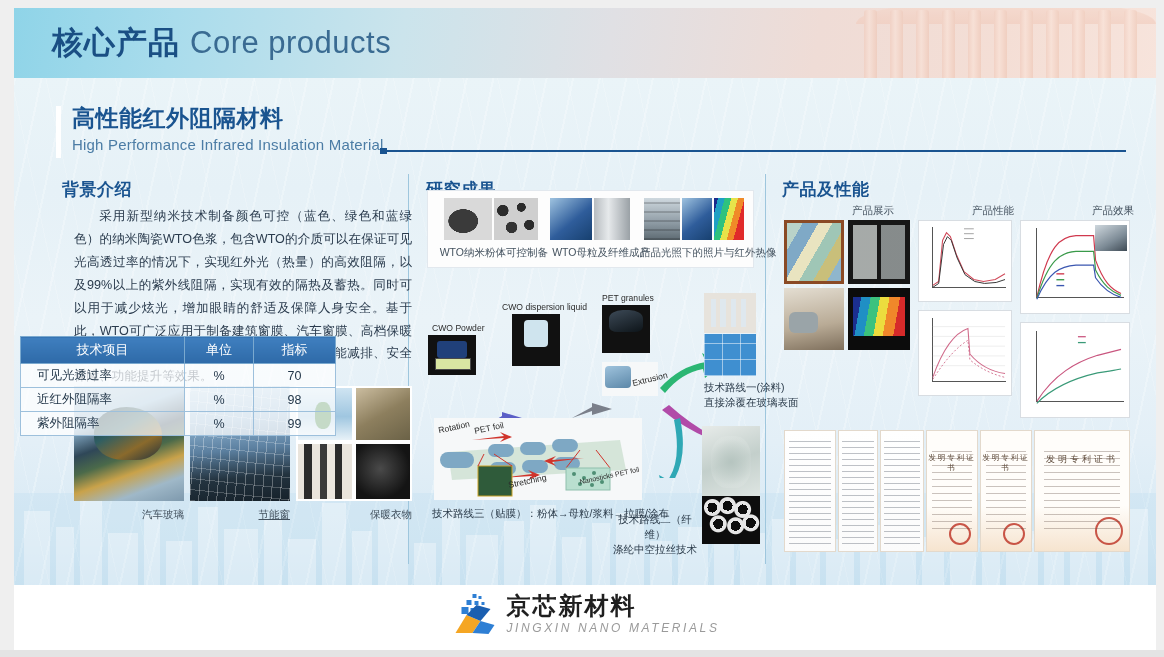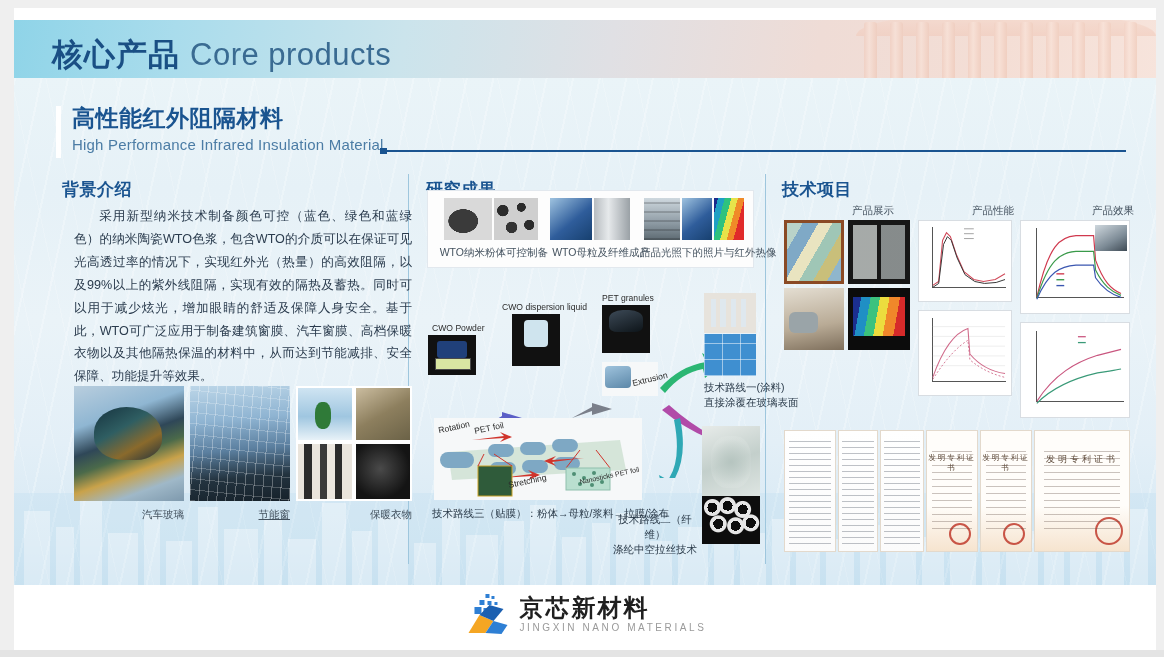--- a/index.html
+++ b/index.html
@@ -16,21 +16,21 @@
     overflow: hidden;
   }
   
   .edge-left { position:absolute; left:0; top:0; width:14px; height:657px; background:#efefef; z-index:40;}
   .edge-right{ position:absolute; right:0; top:0; width:8px;  height:657px; background:#efefef; z-index:40;}
   .edge-top  { position:absolute; left:0; top:0; width:1164px; height:8px; background:#efefef; z-index:40;}
   .edge-bottom{position:absolute; left:0; bottom:0; width:1164px; height:7px; background:#e4e4e4; z-index:40;}
 
   
   #header {
-    position:absolute; left:14px; top:20px; width:1142px; height:84px;
+    position:absolute; left:14px; top:8px; width:1142px; height:84px;
     background: linear-gradient(100deg,#8fd4e8 0%, #a9dcec 14%, #cbe4ec 34%, #e0e0e4 52%, #efdcd6 70%, #f4ded5 86%, #f7e4dc 100%);
     overflow:hidden;
   }
   #header .columns {
     position:absolute; right:0; top:-6px; width:300px; height:86px;
     opacity:.55;
   }
   #header .col {
     position:absolute; top:8px; width:13px; height:78px;
     background:linear-gradient(90deg,#f0c8b8,#fbe3d8 40%,#eec3b0);
@@ -218,21 +218,21 @@
   #footer {
     position:absolute; left:14px; top:585px; width:1142px; height:65px; background:#ffffff;
   }
   #logo-wrap{
     position:absolute; left:50%; top:8px; transform:translateX(-50%);
     display:flex; align-items:center; gap:10px;
   }
   #logo-mark{ width:46px; height:42px; position:relative; }
   #logo-text{ display:flex; flex-direction:column; }
   #logo-cn{ font-size:24px; font-weight:700; color:#1f1f1f; letter-spacing:2px; line-height:1.05;}
-  #logo-en{ font-size:10px; color:#9a9a9a; letter-spacing:2.6px; margin-top:2px;}
+  #logo-en{ font-size:12px; color:#9a9a9a; letter-spacing:2.6px; margin-top:2px;font-style:italic;}
 </style>
 </head>
 <body>
 
 <div id="slide">
 
   <div id="header">
     <div class="columns">
       <div class="arch"></div>
       <div class="col" style="left:8px"></div>
@@ -410,21 +410,21 @@
         </svg>
       </div>
       <div class="dlabel" style="left:424px; top:344px; transform:rotate(-12deg);">Rotation</div>
       <div class="dlabel" style="left:460px; top:345px; transform:rotate(-12deg);">PET foil</div>
       <div class="dlabel" style="left:494px; top:398px; transform:rotate(-12deg);">Stretching</div>
       <div class="dlabel" style="left:565px; top:394px; transform:rotate(-12deg); font-size:7px;">Nanosticks PET foil</div>
 
       <div class="dlabel-cn" style="left:418px; top:428px;">技术路线三（贴膜）：粉体→母粒/浆料→拉膜/涂布</div>
     </div>
 
-    <div class="col-title" style="left:768px; top:100px;">技术项目</div>
+    <div class="col-title" style="left:768px; top:100px;">产品及性能</div>
 
     <div class="caption" style="left:770px; top:126px; width:110px;">产品展示</div>
     <div class="caption" style="left:890px; top:126px; width:110px;">产品性能</div>
     <div class="caption" style="left:1010px; top:126px; width:110px;font-family:Liberation Mono, monospace;">产品效果</div>
 
     <div class="rthumb t-glass" style="left:770px; top:142px; width:60px; height:64px;"></div>
     <div class="rthumb t-bags" style="left:834px; top:142px; width:62px; height:64px;"></div>
     <div class="rthumb t-room" style="left:770px; top:210px; width:60px; height:62px;"></div>
     <div class="rthumb t-ircam" style="left:834px; top:210px; width:62px; height:62px;"></div>
 
@@ -478,20 +478,46 @@
       <svg viewBox="0 0 110 96" style="position:absolute;inset:0;width:100%;height:100%;">
         <path d="M16,80 C34,52 56,40 78,33 C90,30 98,28 102,27" fill="none" stroke="#c9567f" stroke-width="1.2"></path>
         <path d="M16,82 C34,64 56,56 78,51 C90,49 98,48 102,47" fill="none" stroke="#3a9a78" stroke-width="1.2"></path>
         <g stroke-width="1.3">
           <line x1="58" y1="14" x2="66" y2="14" stroke="#c9567f"></line>
           <line x1="58" y1="20" x2="66" y2="20" stroke="#3a9a78"></line>
         </g>
       </svg>
     </div>
 
+    <table id="spec-table">
+      <thead>
+        <tr>
+          <th style="width:52%">技术项目</th>
+          <th style="width:22%">单位</th>
+          <th style="width:26%">指标</th>
+        </tr>
+      </thead>
+      <tbody>
+        <tr>
+          <td class="item">可见光透过率</td>
+          <td>%</td>
+          <td>70</td>
+        </tr>
+        <tr>
+          <td class="item">近红外阻隔率</td>
+          <td>%</td>
+          <td>98</td>
+        </tr>
+        <tr>
+          <td class="item">紫外阻隔率</td>
+          <td>%</td>
+          <td>99</td>
+        </tr>
+      </tbody>
+    </table>
 
     <div>
       <div class="cert cert-a" style="left:770px; top:352px; width:52px; height:122px;"></div>
       <div class="cert cert-a" style="left:824px; top:352px; width:40px; height:122px;"></div>
       <div class="cert cert-a" style="left:866px; top:352px; width:44px; height:122px;"></div>
       <div class="cert cert-p" style="left:912px; top:352px; width:52px; height:122px;">
         <div class="cert-title">发明专利证书</div>
         <div class="seal"></div>
       </div>
       <div class="cert cert-p" style="left:966px; top:352px; width:52px; height:122px;">

